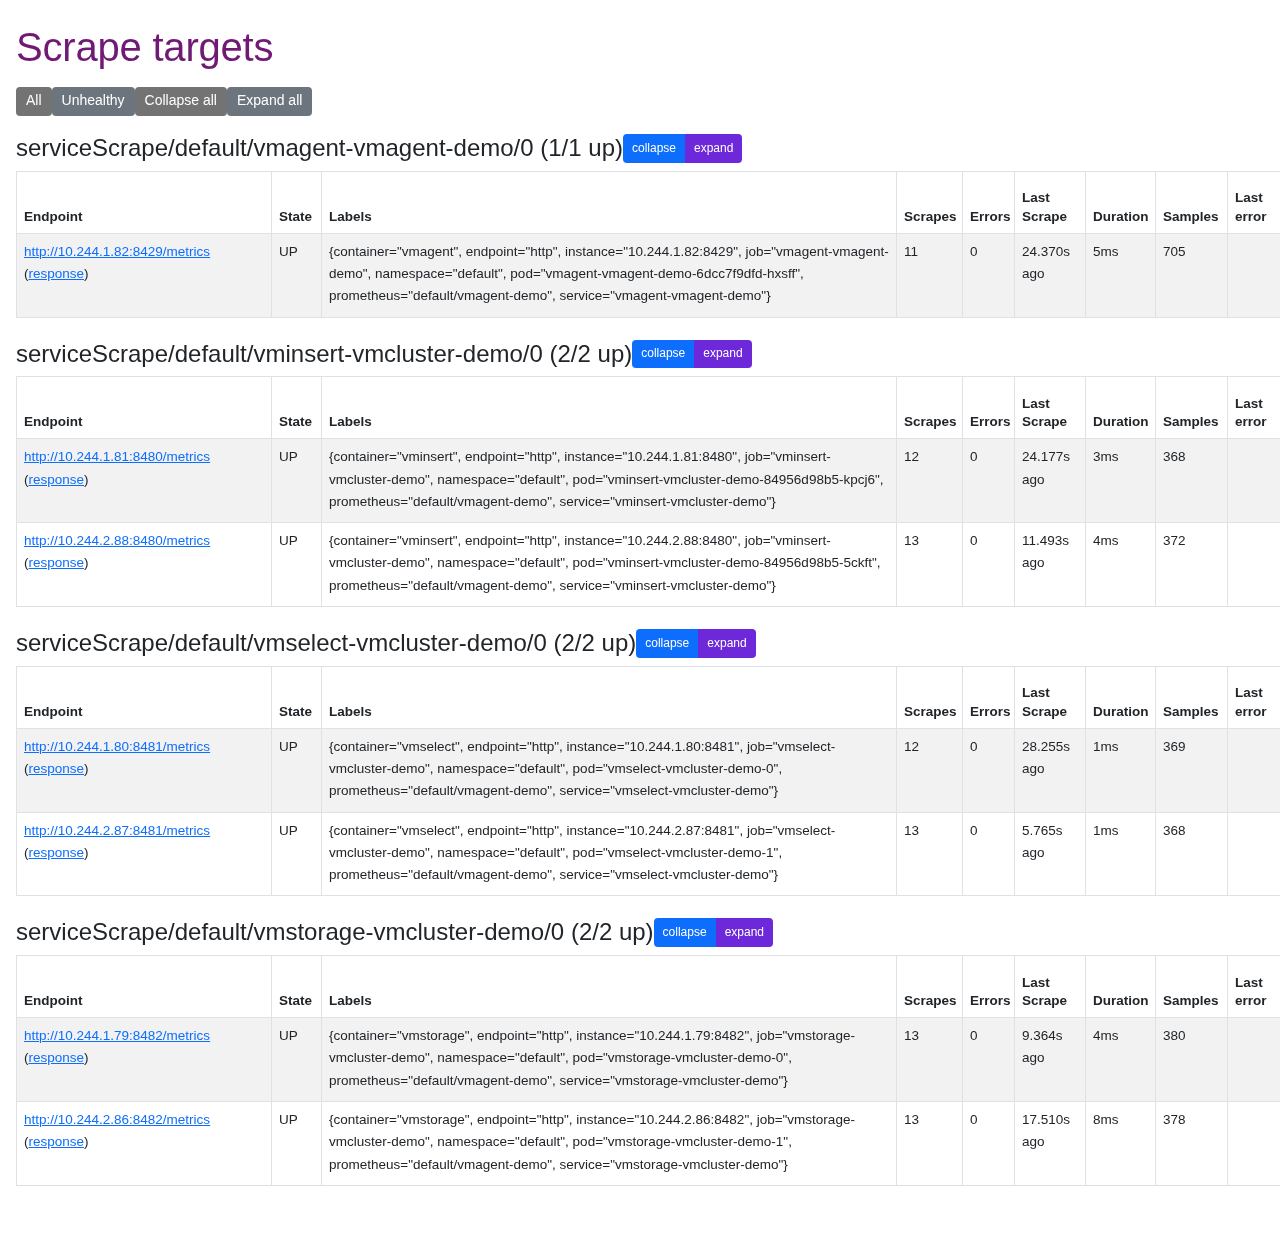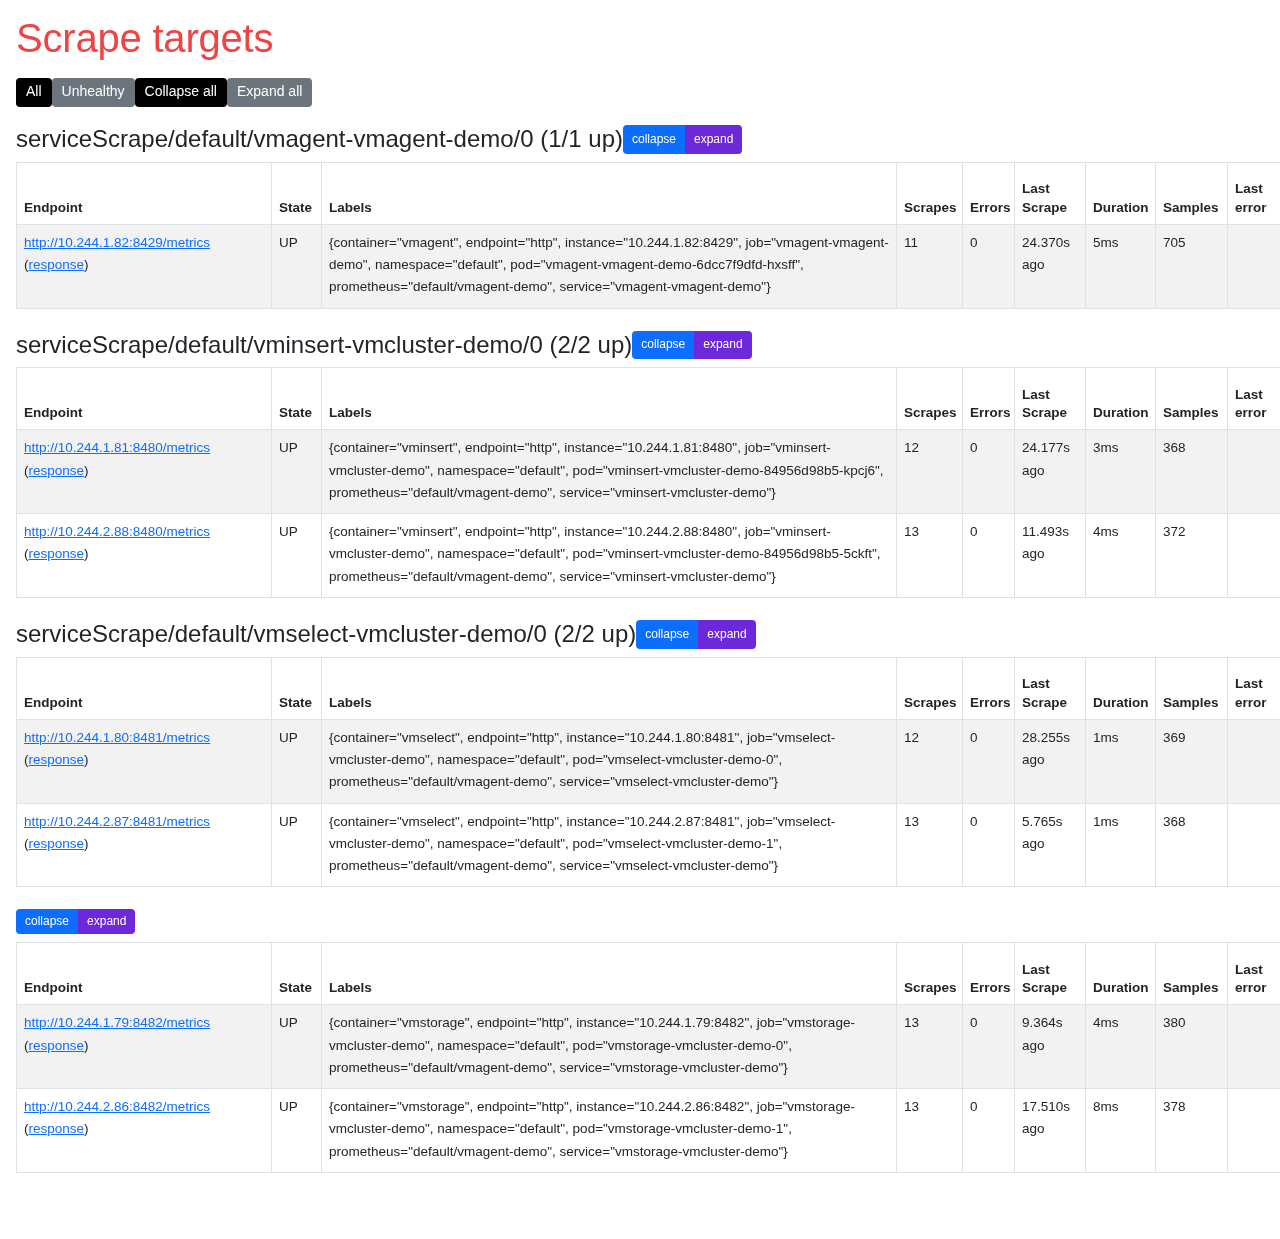--- a/index.html
+++ b/index.html
@@ -14,43 +14,43 @@
     color: #212529;
     -webkit-font-smoothing: antialiased;
   }
   .page {
     padding: 14px 16px 0 16px;
   }
   h1.page-title {
     font-size: 40px;
     line-height: 1.2;
     font-weight: 400;
-    margin: 0 0 16px 0;
+    margin: 9px 0 16px 0;
     letter-spacing: -0.2px;
-    color: #ef4444;
+    color: #701a75;
   }
   .btn-bar {
     display: flex;
     align-items: stretch;
     margin: 0 0 18px 0;
   }
   .btn {
     font-family: "Liberation Sans", sans-serif;
     font-size: 14px;
     line-height: 1.5;
     padding: 3px 10px 5px 10px;
     border: none;
     color: #ffffff;
     cursor: pointer;
     white-space: nowrap;
     border-radius: 4px;
   }
   .btn:first-child { border-top-left-radius: 4px; border-bottom-left-radius: 4px; }
   .btn:last-child  { border-top-right-radius: 4px; border-bottom-right-radius: 4px; }
-  .btn.primary { background: #000000; }
+  .btn.primary { background: #737373; }
   .btn.secondary { background: #6c757d; }
 
   .section { margin-bottom: 6px; }
 
   .section-head {
     display: flex;
     margin: 0 0 8px 0;
   }
   .section-title {
     font-size: 24px;
@@ -303,20 +303,21 @@
               <td>5.765s ago</td>
               <td>1ms</td>
               <td>368</td>
               <td></td>
             </tr>
           </tbody>
         </table>
       </div>
       <div class="section">
         <div class="section-head">
+          <span class="section-title">serviceScrape/default/vmstorage-vmcluster-demo/0 (2/2 up)</span>
           <span class="section-btns">
             <button class="btn-sm primary">collapse</button>
             <button class="btn-sm secondary">expand</button>
           </span>
         </div>
         <table class="targets">
           <colgroup>
             <col class="c-endpoint">
             <col class="c-state">
             <col class="c-labels">

